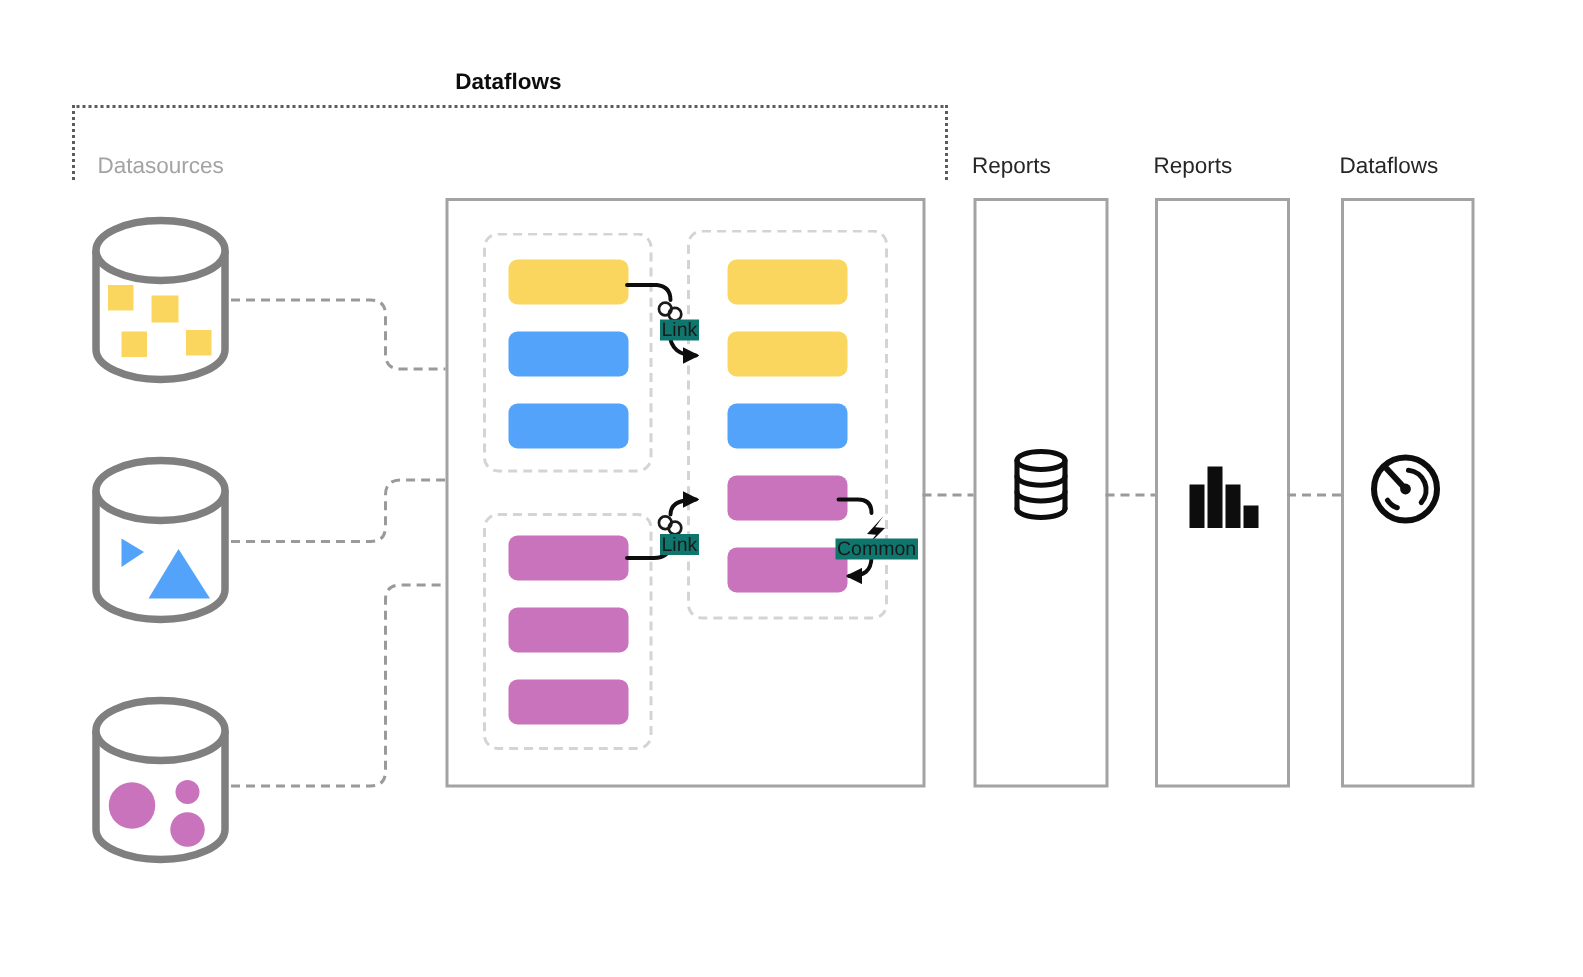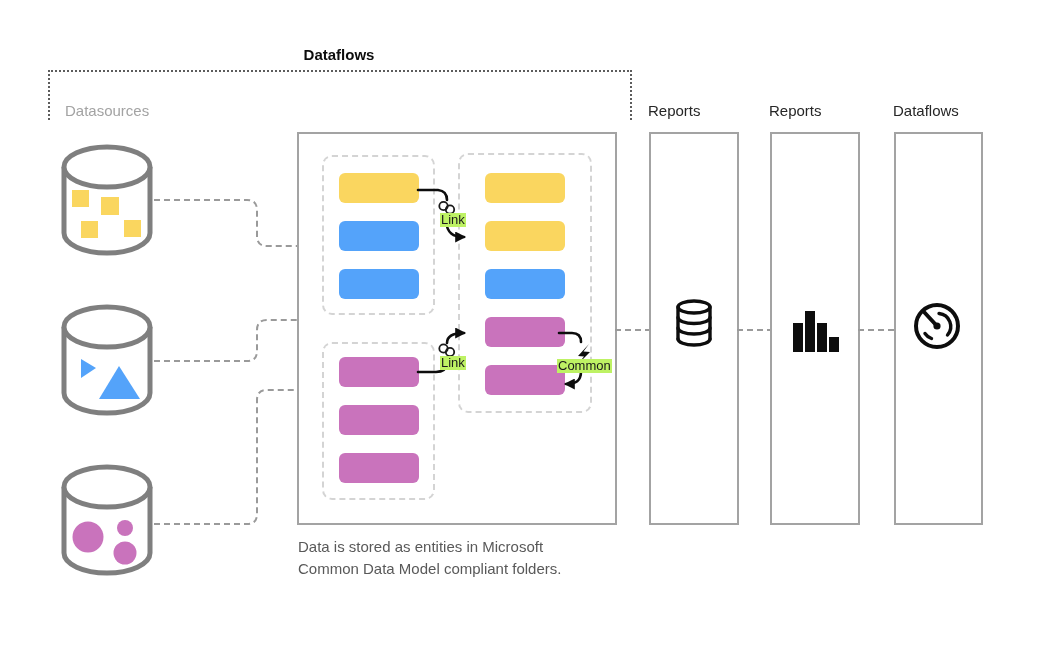--- a/index.html
+++ b/index.html
@@ -21,21 +21,21 @@
   #dashboards-box{left:894px;width:85px;}
 
   .dash-group{position:absolute;border:2px dashed #d4d4d4;border-radius:10px;
     display:flex;flex-direction:column;align-items:center;box-sizing:border-box;}
   #group-left-top{left:322px;top:155px;width:113px;height:160px;padding-top:16px;gap:18px;}
   #group-left-bottom{left:322px;top:342px;width:113px;height:158px;padding-top:13px;gap:18px;}
   #group-right{left:458px;top:153px;width:134px;height:260px;padding-top:18px;gap:18px;}
 
   .bar{width:80px;height:30px;border-radius:6px;flex:0 0 auto;}
 
-  .float-lbl{position:absolute;font-size:13px;color:#1a1a1a;background:#bef264;padding:0 1px;line-height:14px;}
+  .float-lbl{position:absolute;font-size:13px;color:#1a1a1a;background:#0f766e;padding:0 1px;line-height:14px;}
   #link1-label{left:440px;top:213px;}
   #link2-label{left:440px;top:356px;}
   #compute-label{left:557px;top:359px;}
 
   #caption{position:absolute;left:298px;top:536px;font-size:15px;line-height:22px;color:#595959;}
 
   svg{position:absolute;left:0;top:0;}
 </style>
 </head>
 <body>
@@ -163,18 +163,14 @@
       <path d="M931.5,338.5 A13,13 0 0 1 925,333.5" stroke-width="3.4"></path>
       <path d="M937,326 L924.5,312.5" stroke-width="4"></path>
       <circle cx="937" cy="326" r="3.6" fill="#0d0d0d" stroke="none"></circle>
     </g>
   </svg>
 
   <div id="link1-label" class="float-lbl">Link</div>
   <div id="link2-label" class="float-lbl">Link</div>
   <div id="compute-label" class="float-lbl">Common</div>
 
-  <div id="caption">
-    <div>Data is stored as entities in Microsoft</div>
-    <div>Common Data Model compliant folders.</div>
-  </div>
 
 </div>
 
 </body></html>

